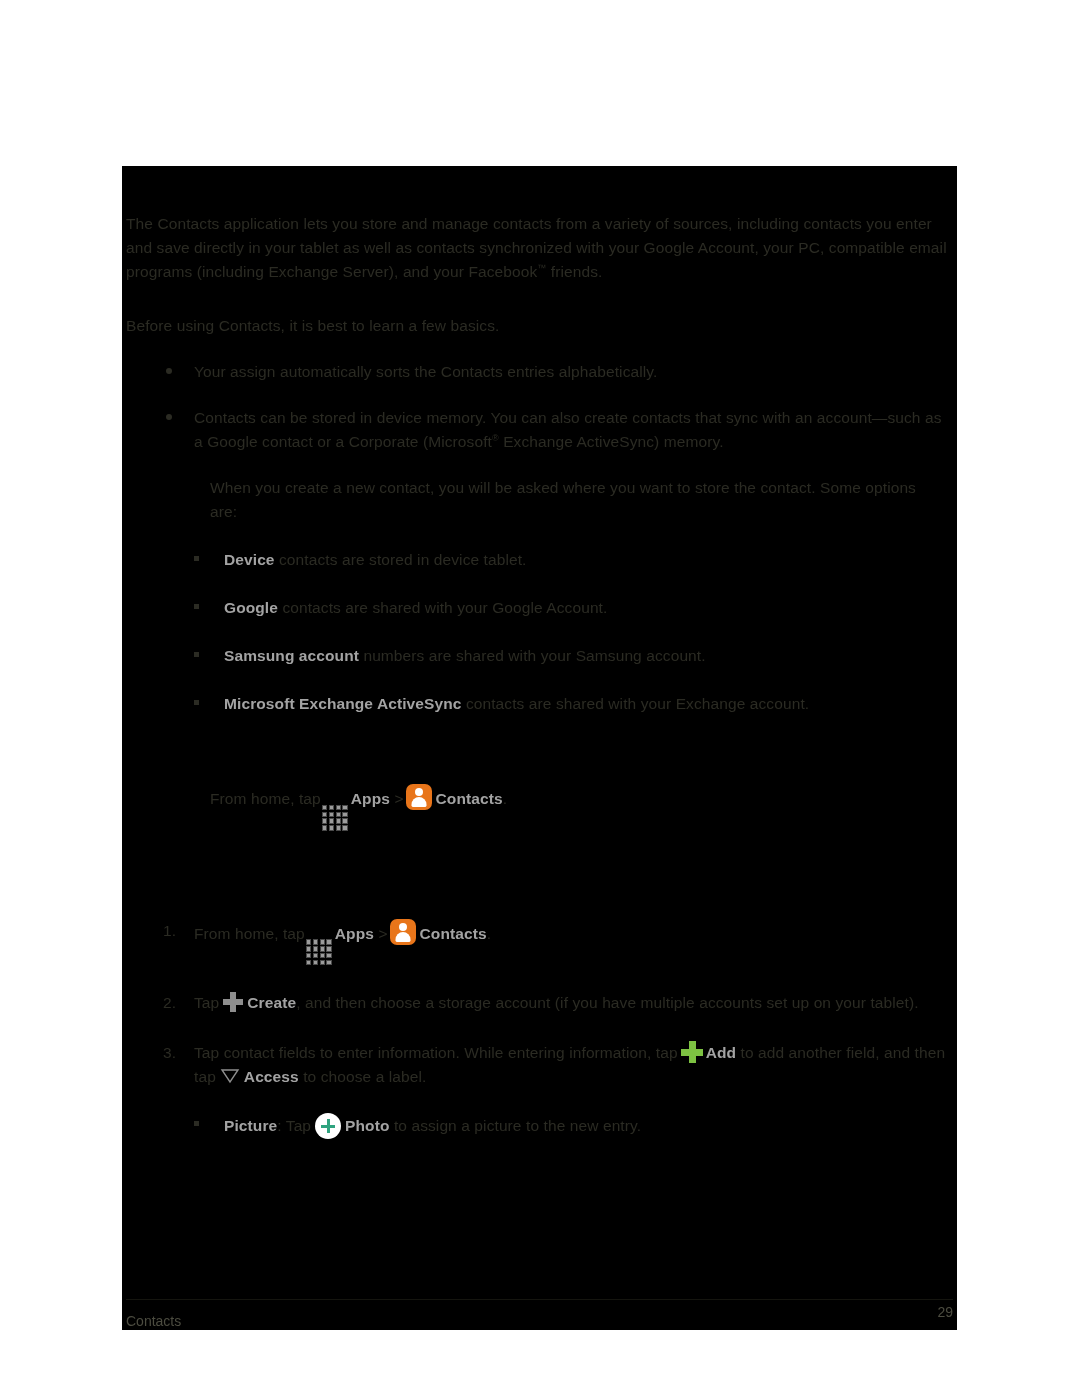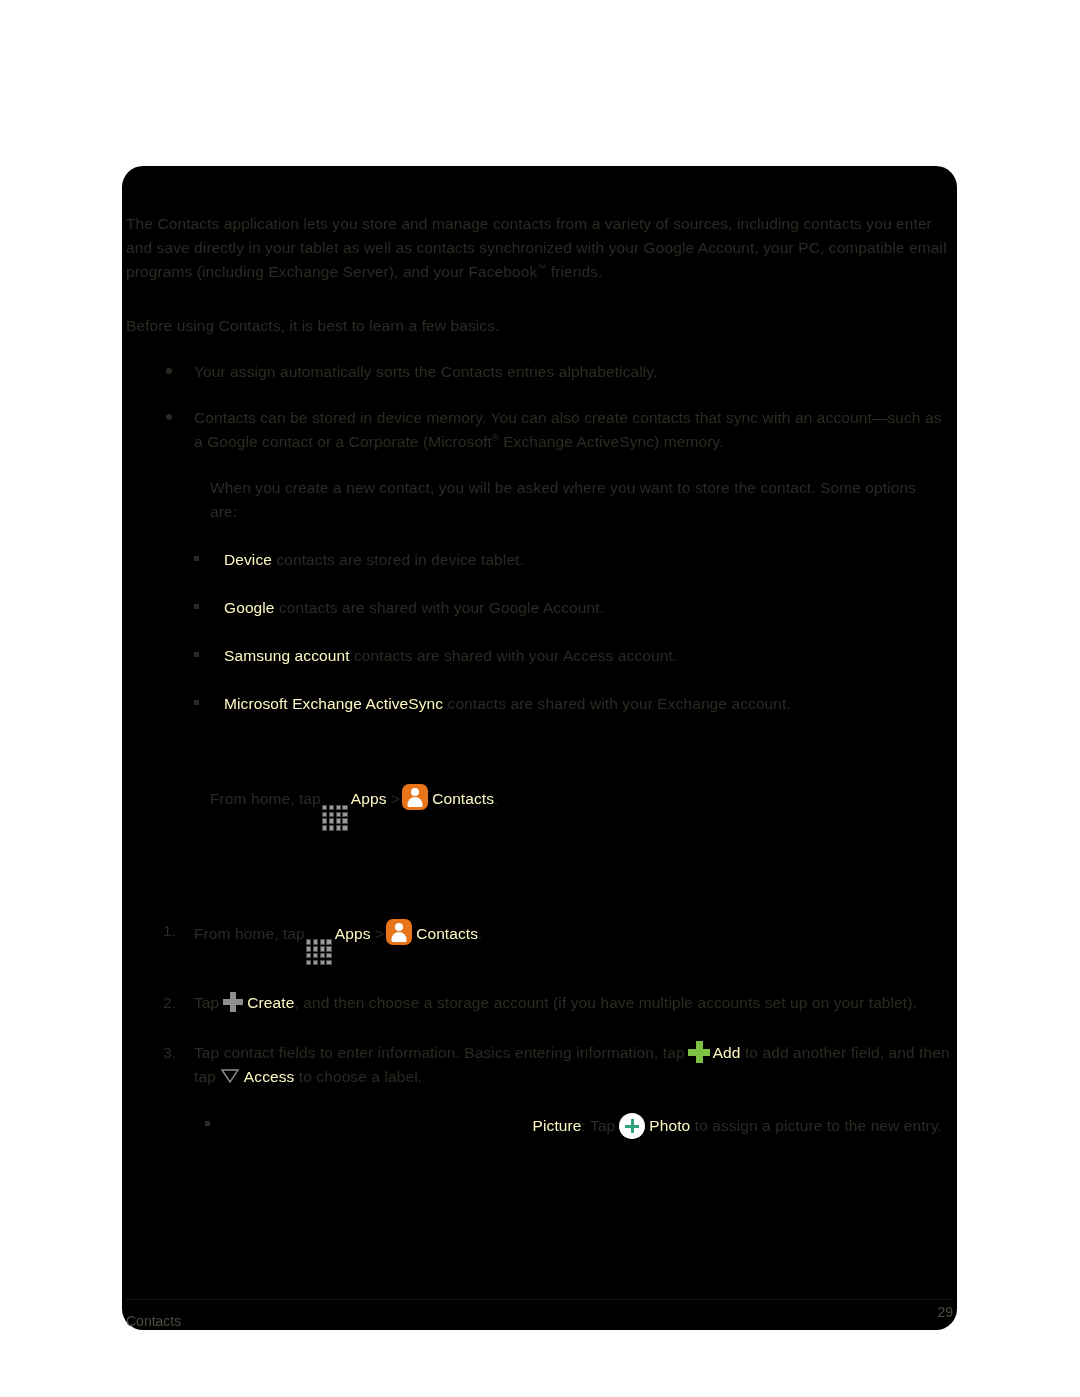--- a/index.html
+++ b/index.html
@@ -18,40 +18,39 @@
 
   
   #page-block {
     position: absolute;
     left: 122px;
     top: 166px;
     width: 835px;
     height: 1164px;
     background: #000000;
     box-sizing: border-box;
-    border-radius: 21px;
   }
 
   .content {
     position: absolute;
     left: 4px;
     top: 0;
     width: 827px;
   }
 
   
   .body-text {
     color: #2b2b23;
     font-size: 15.5px;
     line-height: 24px;
     letter-spacing: 0.1px;
   }
   .body-text b, .bold {
-    color: #fef9c3;
-    font-weight: normal;
+    color: #a3a3a3;
+    font-weight: bold;
   }
 
   
   .heading {
     color: #000000;
     background: transparent;
     font-weight: bold;
     display: block;
     user-select: text;
   }
@@ -307,21 +306,21 @@
       <li class="body-text">
         <span class="bullet-sq"></span>
         <b class="bold">Device</b><span> contacts are stored in device tablet.</span>
       </li>
       <li class="body-text">
         <span class="bullet-sq"></span>
         <b class="bold">Google</b><span> contacts are shared with your Google Account.</span>
       </li>
       <li class="body-text">
         <span class="bullet-sq"></span>
-        <b class="bold">Samsung account</b><span> contacts are shared with your Access account.</span>
+        <b class="bold">Samsung account</b><span> numbers are shared with your Samsung account.</span>
       </li>
       <li class="body-text">
         <span class="bullet-sq"></span>
         <b class="bold">Microsoft Exchange ActiveSync</b><span> contacts are shared with your Exchange account.</span>
       </li>
     </ul>
 
     <div class="spacer-1">
       <span class="heading h3">Access Contacts</span>
     </div>
@@ -373,25 +372,25 @@
           </span><b class="bold">Apps</b> <span>&gt;</span><span class="contacts-icon"><span class="head"></span><span class="body-s"></span></span><b class="bold">Contacts</b><span>.</span>
       </li>
 
       <li class="body-text">
         <span class="step-num">2.</span>
         <span>Tap</span><span class="plus-gray"></span><b class="bold">Create</b><span>, and then choose a storage account (if you have multiple accounts set up on your tablet).</span>
       </li>
 
       <li class="body-text">
         <span class="step-num">3.</span>
-        <span>Tap contact fields to enter information. Basics entering information, tap</span><span class="plus-green"></span><b class="bold">Add</b><span> to add another field, and then tap</span><span class="tri-down"><svg width="20" height="16" viewBox="0 0 20 16">
+        <span>Tap contact fields to enter information. While entering information, tap</span><span class="plus-green"></span><b class="bold">Add</b><span> to add another field, and then tap</span><span class="tri-down"><svg width="20" height="16" viewBox="0 0 20 16">
               <polygon points="2,2 18,2 10,14" fill="none" stroke="#8e8e8e" stroke-width="1.4"></polygon>
             </svg></span><b class="bold">Access</b><span> to choose a label.</span>
 
-        <ul class="sq-bullets" style="padding:0;margin:11px;text-align:right;">
+        <ul class="sq-bullets" style="padding:0;margin:0;">
           <li class="body-text" style="padding-left:30px;">
             <span class="bullet-sq" style="left:0px;"></span>
             <b class="bold">Picture</b><span>: Tap</span><span class="photo-icon"></span><b class="bold">Photo</b><span> to assign a picture to the new entry.</span>
           </li>
         </ul>
       </li>
     </ol>
 
   </div>
 

